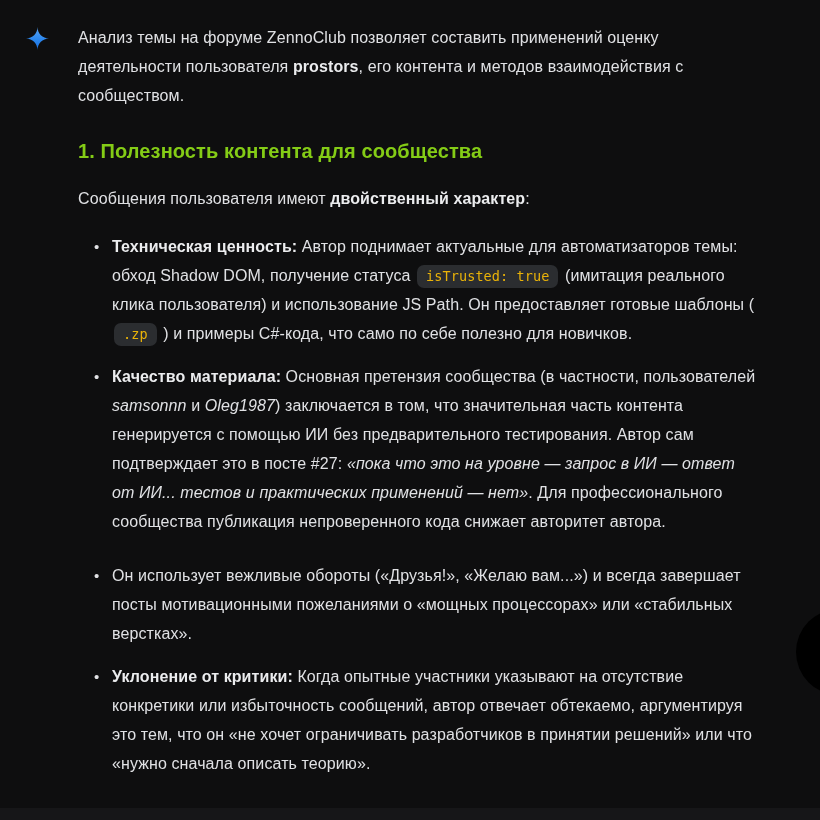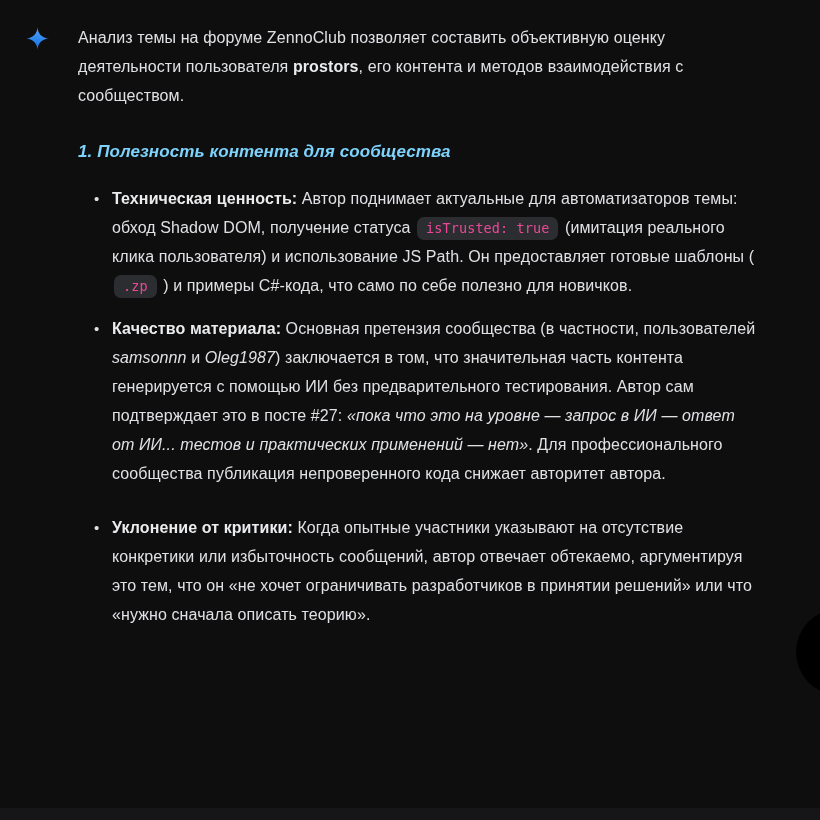--- a/index.html
+++ b/index.html
@@ -32,25 +32,24 @@
     color: #e0e1e4;
     font-size: 16px;
     line-height: 29px;
     letter-spacing: 0.1px;
   }
   .message p.para {
     margin: 0 0 19px 0;
   }
   .message h3.heading {
     margin: 27px 0 18px 0;
-    font-size: 17px;
+    font-size: 20px;
     line-height: 29px;
     font-weight: 700;
-    color: #7dd3fc;
-    font-style: italic;
+    color: #84cc16;
   }
   .message ul.list {
     list-style: none;
     margin: 0 0 25px 0;
     padding: 0 0 0 16px;
   }
   .message ul.list li {
     position: relative;
     padding-left: 18px;
     margin-bottom: 14px;
@@ -70,21 +69,21 @@
   }
   .message em {
     font-style: italic;
     text-align: right;
   }
   .message code.chip {
     font-family: "DejaVu Sans Mono", "Liberation Mono", monospace;
     font-size: 13.5px;
     line-height: 1;
     background: #2b2d30;
-    color: #ec4899;
+    color: #eab308;
     border-radius: 7px;
     padding: 3px 9px 4px 9px;
     margin: 0 2px;
     white-space: nowrap;
   }
   .edge-circle {
     position: absolute;
     left: 796px;
     top: 609px;
     width: 86px;
@@ -111,27 +110,29 @@
       <linearGradient id="sparkGrad" x1="0" y1="0" x2="0" y2="1">
         <stop offset="0" stop-color="#5aa5f5"></stop>
         <stop offset="0.55" stop-color="#2b87ee"></stop>
         <stop offset="1" stop-color="#1a6ddd"></stop>
       </linearGradient>
     </defs>
     <path fill="url(#sparkGrad)" d="M12 0 C12 6.63 6.63 12 0 12 C6.63 12 12 17.37 12 24 C12 17.37 17.37 12 24 12 C17.37 12 12 6.63 12 0 Z"></path>
   </svg>
 
   <div class="message" id="message-root">
-      <p class="para"><span>Анализ темы на форуме ZennoClub позволяет составить объективную оценку деятельности пользователя </span><strong>prostors</strong><span>, его контента и методов взаимодействия с сообществом.</span></p>
+      <p class="para"><span>Анализ темы на форуме ZennoClub позволяет составить применений оценку деятельности пользователя </span><strong>prostors</strong><span>, его контента и методов взаимодействия с сообществом.</span></p>
       <h3 class="heading"><span>1. Полезность контента для сообщества</span></h3>
+      <p class="para"><span>Сообщения пользователя имеют </span><strong>двойственный характер</strong><span>:</span></p>
       <ul class="list">
         <li><strong>Техническая ценность:</strong><span> Автор поднимает актуальные для автоматизаторов темы: обход Shadow DOM, получение статуса </span><code class="chip">isTrusted: true</code><span> (имитация реального клика пользователя) и использование JS Path. Он предоставляет готовые шаблоны ( </span><code class="chip">.zp</code><span> ) и примеры C#-кода, что само по себе полезно для новичков.</span></li>
         <li><strong>Качество материала:</strong><span> Основная претензия сообщества (в частности, пользователей </span><em>samsonnn</em><span> и </span><em>Oleg1987</em><span>) заключается в том, что значительная часть контента генерируется с помощью ИИ без предварительного тестирования. Автор сам подтверждает это в посте #27: </span><em>«пока что это на уровне — запрос в ИИ — ответ от ИИ... тестов и практических применений — нет»</em><span>. Для профессионального сообщества публикация непроверенного кода снижает авторитет автора.</span></li>
       </ul>
       <ul class="list">
+        <li><span>Он использует вежливые обороты («Друзья!», «Желаю вам...») и всегда завершает посты мотивационными пожеланиями о «мощных процессорах» или «стабильных верстках».</span></li>
         <li><strong>Уклонение от критики:</strong><span> Когда опытные участники указывают на отсутствие конкретики или избыточность сообщений, автор отвечает обтекаемо, аргументируя это тем, что он «не хочет ограничивать разработчиков в принятии решений» или что «нужно сначала описать теорию».</span></li>
       </ul>
     </div>
 
   <div class="edge-circle"></div>
 
   <div class="bottom-bar"></div>
 
 </div>
 

